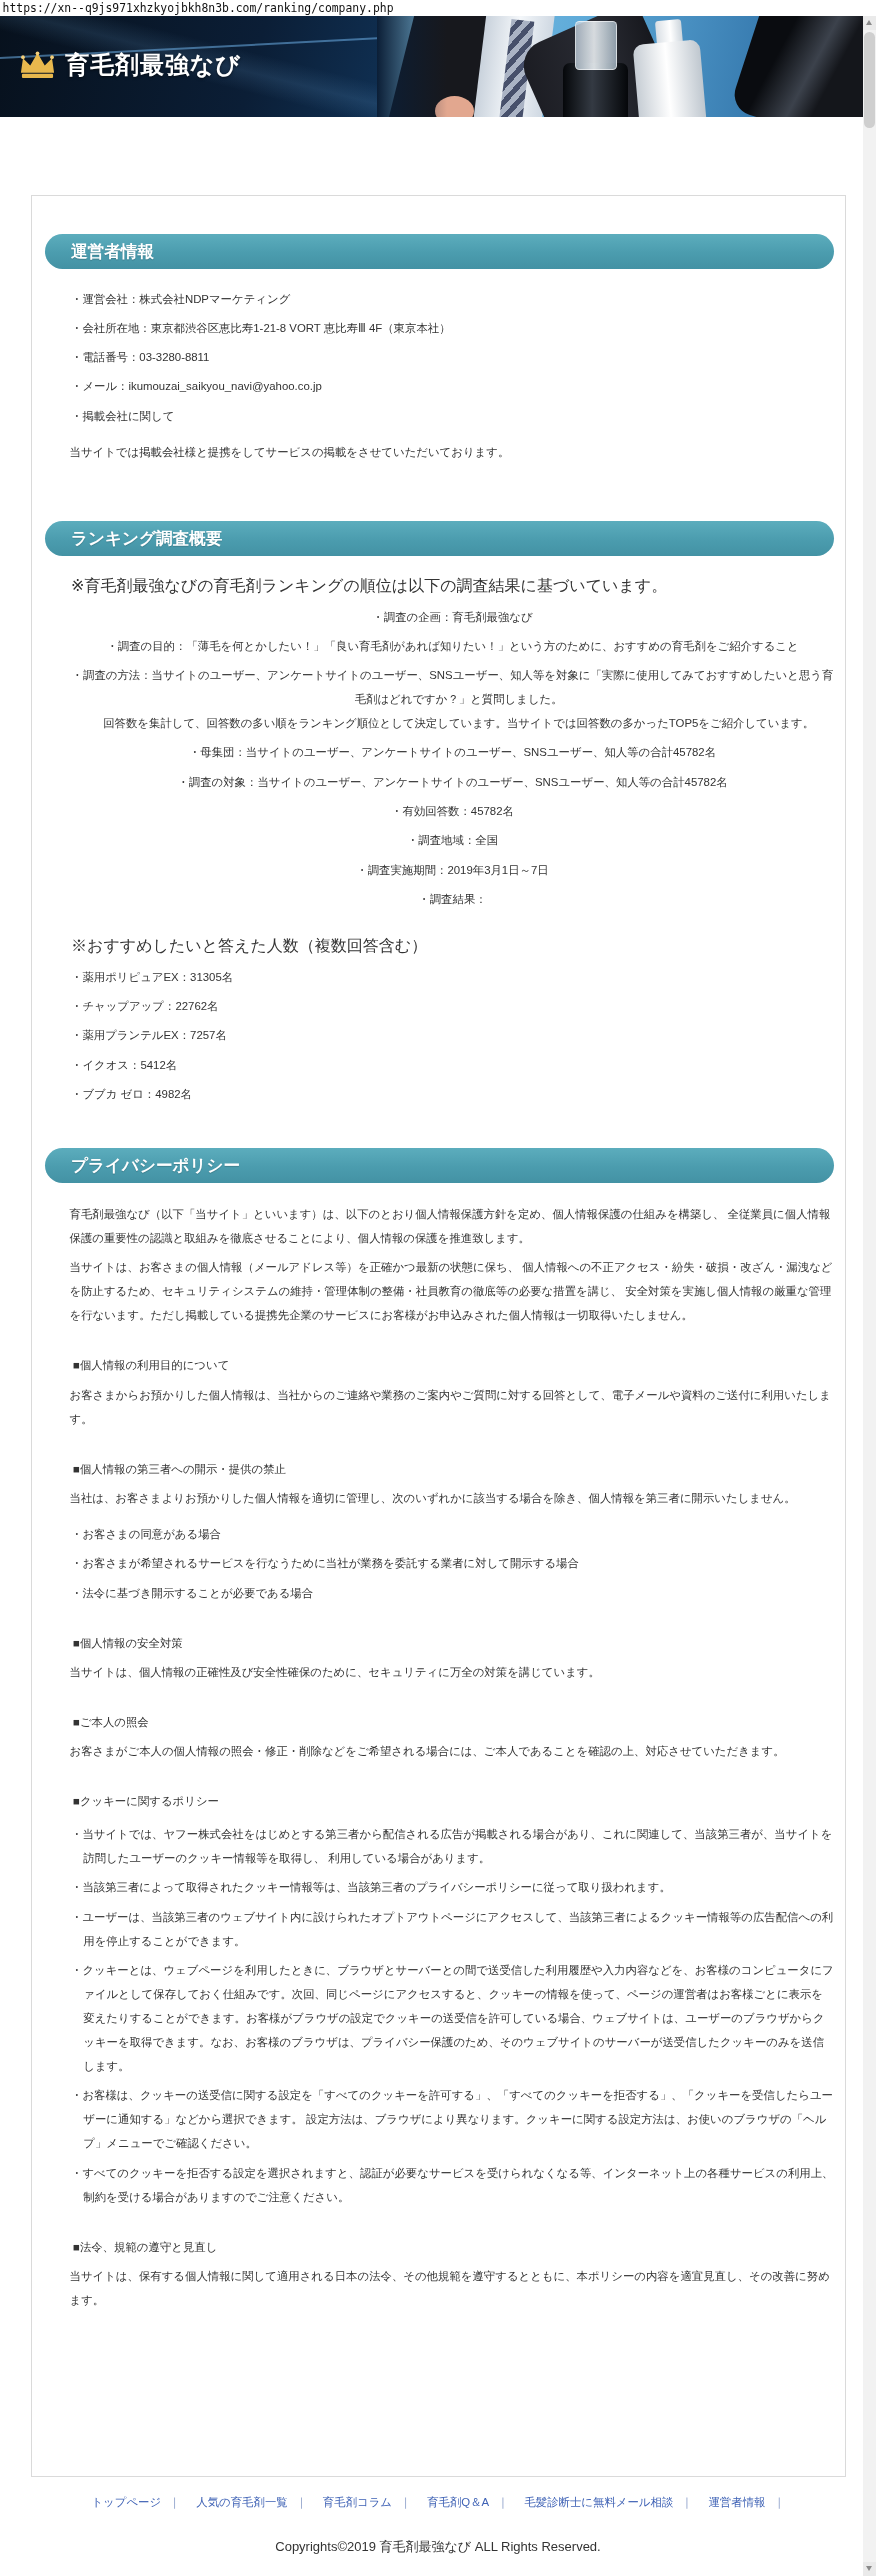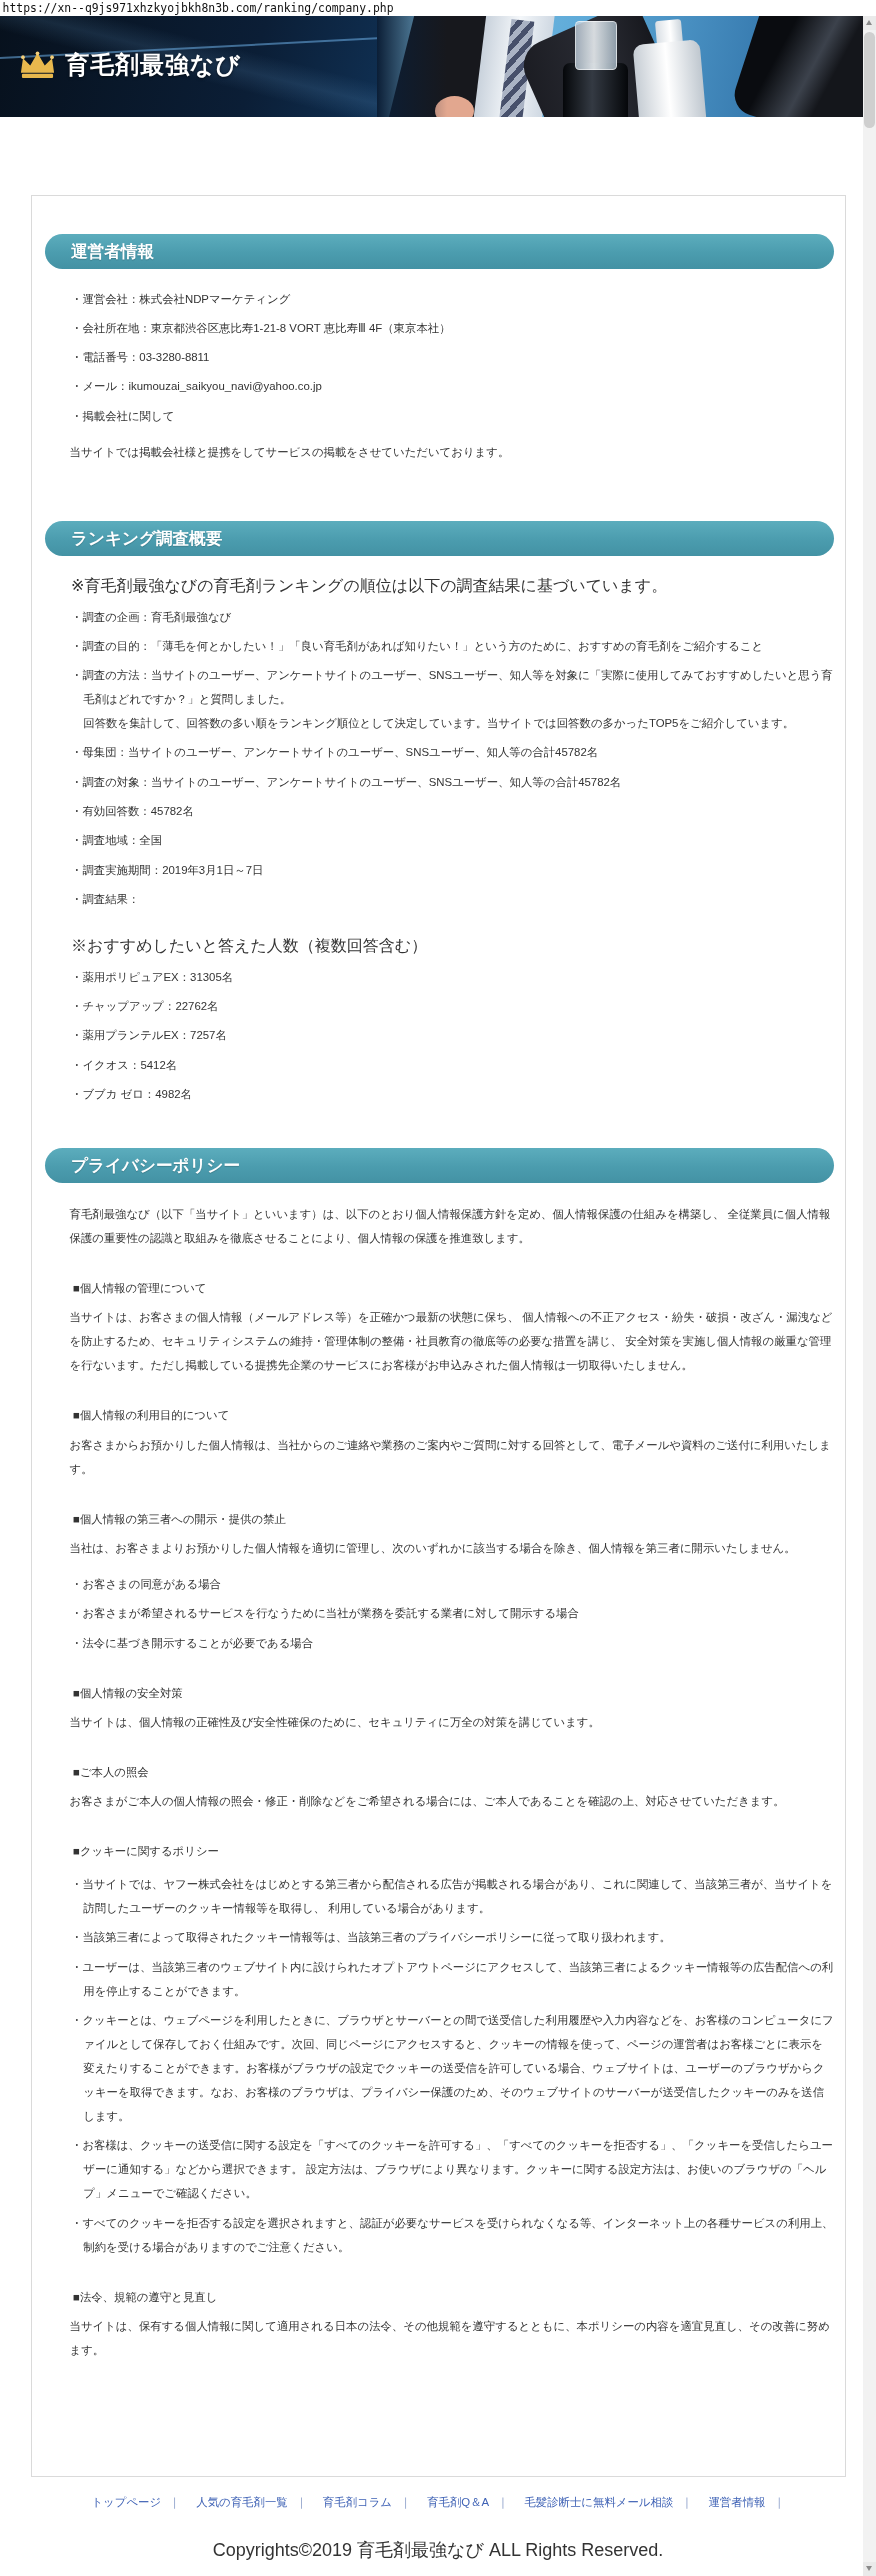--- a/index.html
+++ b/index.html
@@ -145,21 +145,21 @@
   .intro { margin-top:19px; }
   
   .footer-nav {
     position:absolute; top:2495px; left:0; width:876px;
     text-align:center; font-size:11.4px;
   }
   .footer-nav a { color:#3f62b5; text-decoration:none;margin-left:8px; }
   .footer-nav .sep { color:#7a8fc0; margin:0 8px; }
   .copyright {
     position:absolute; top:2538px; left:0; width:876px;
-    text-align:center; font-size:18px; color:#333;
+    text-align:center; font-size:13px; color:#333;
   }
 </style>
 </head>
 <body>
 
 <div class="url-text">https://xn--q9js971xhzkyojbkh8n3b.com/ranking/company.php</div>
 
 <header class="banner">
   <div class="streak2"></div>
   <div class="streak1"></div>
@@ -209,21 +209,21 @@
       <li>・電話番号：03-3280-8811</li>
       <li>・メール：ikumouzai_saikyou_navi@yahoo.co.jp</li>
       <li>・掲載会社に関して</li>
     </ul>
     <p class="para">当サイトでは掲載会社様と提携をしてサービスの掲載をさせていただいております。</p>
   </section>
 
   <section class="sec sec-ranking">
     <h2 class="bar">ランキング調査概要</h2>
     <p class="note">※育毛剤最強なびの育毛剤ランキングの順位は以下の調査結果に基づいています。</p>
-    <ul class="plain-list" style="margin-top:7px;">
+    <ul class="plain-list" style="margin-top:7px;text-align:center;">
       <li>・調査の企画：育毛剤最強なび</li>
       <li>・調査の目的：「薄毛を何とかしたい！」「良い育毛剤があれば知りたい！」という方のために、おすすめの育毛剤をご紹介すること</li>
       <li>・調査の方法：当サイトのユーザー、アンケートサイトのユーザー、SNSユーザー、知人等を対象に「実際に使用してみておすすめしたいと思う育毛剤はどれですか？」と質問しました。
 回答数を集計して、回答数の多い順をランキング順位として決定しています。当サイトでは回答数の多かったTOP5をご紹介しています。</li>
       <li>・母集団：当サイトのユーザー、アンケートサイトのユーザー、SNSユーザー、知人等の合計45782名</li>
       <li>・調査の対象：当サイトのユーザー、アンケートサイトのユーザー、SNSユーザー、知人等の合計45782名</li>
       <li>・有効回答数：45782名</li>
       <li>・調査地域：全国</li>
       <li>・調査実施期間：2019年3月1日～7日</li>
       <li>・調査結果：</li>
@@ -235,21 +235,20 @@
       <li>・薬用プランテルEX：7257名</li>
       <li>・イクオス：5412名</li>
       <li>・ブブカ ゼロ：4982名</li>
     </ul>
   </section>
 
   <section class="sec sec-privacy">
     <h2 class="bar">プライバシーポリシー</h2>
     <p class="sub-para intro">育毛剤最強なび（以下「当サイト」といいます）は、以下のとおり個人情報保護方針を定め、個人情報保護の仕組みを構築し、 全従業員に個人情報保護の重要性の認識と取組みを徹底させることにより、個人情報の保護を推進致します。</p>
 
-    <h3 class="sub-head">■個人情報の管理について</h3>
     <p class="sub-para">当サイトは、お客さまの個人情報（メールアドレス等）を正確かつ最新の状態に保ち、 個人情報への不正アクセス・紛失・破損・改ざん・漏洩などを防止するため、セキュリティシステムの維持・管理体制の整備・社員教育の徹底等の必要な措置を講じ、 安全対策を実施し個人情報の厳重な管理を行ないます。ただし掲載している提携先企業のサービスにお客様がお申込みされた個人情報は一切取得いたしません。</p>
 
     <h3 class="sub-head">■個人情報の利用目的について</h3>
     <p class="sub-para">お客さまからお預かりした個人情報は、当社からのご連絡や業務のご案内やご質問に対する回答として、電子メールや資料のご送付に利用いたします。</p>
 
     <h3 class="sub-head">■個人情報の第三者への開示・提供の禁止</h3>
     <p class="sub-para">当社は、お客さまよりお預かりした個人情報を適切に管理し、次のいずれかに該当する場合を除き、個人情報を第三者に開示いたしません。</p>
     <ul class="plain-list" style="margin-top:12.3px;">
       <li>・お客さまの同意がある場合</li>
       <li>・お客さまが希望されるサービスを行なうために当社が業務を委託する業者に対して開示する場合</li>

